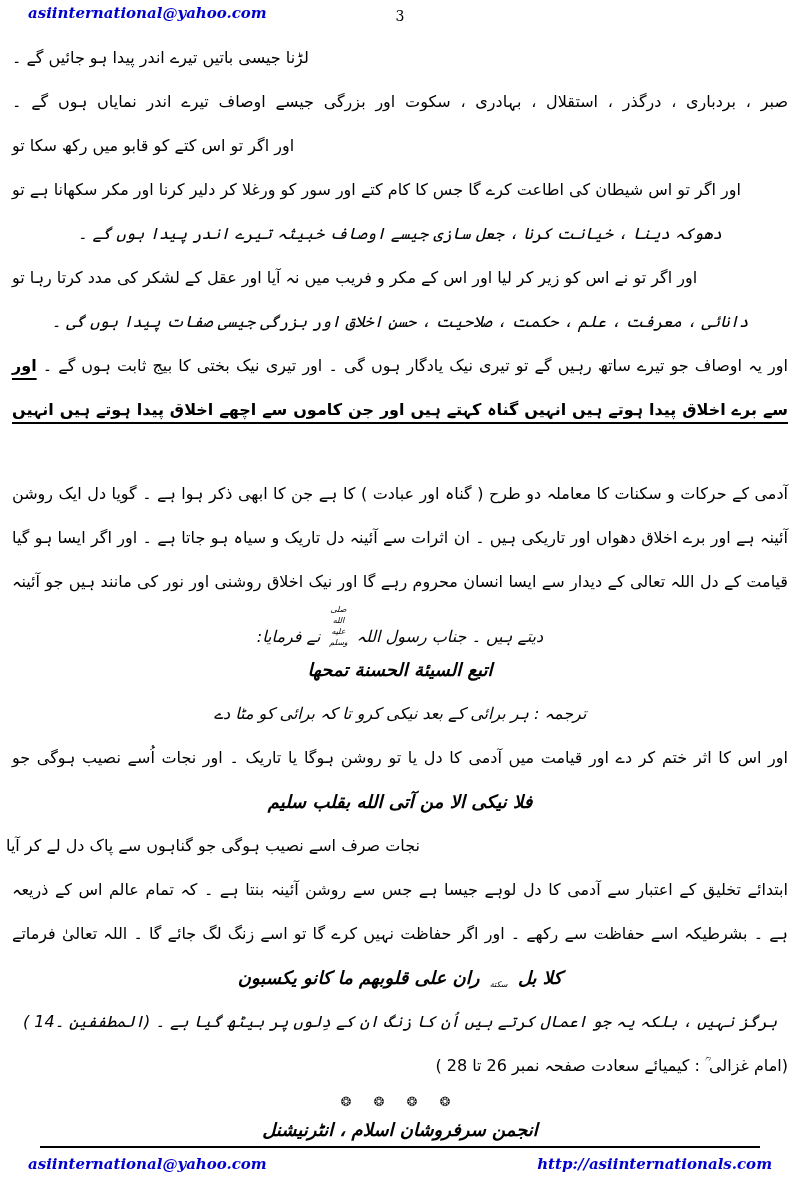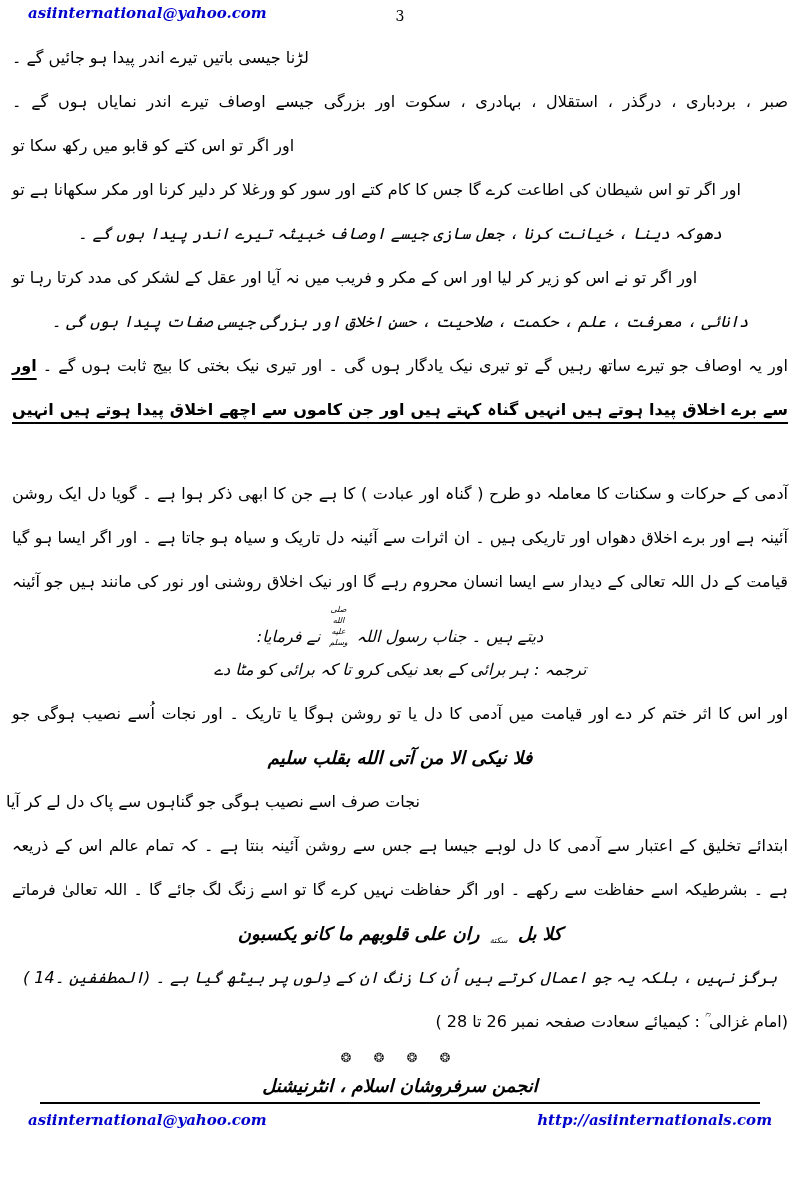--- a/index.html
+++ b/index.html
@@ -67,20 +67,21 @@
       <div class="line a-center s-u"><span class="whole">دھوکہ دینا ، خیانت کرنا ، جعل سازی جیسے اوصاف خبیثہ تیرے اندر پیدا ہوں گے ۔</span></div>
       <div class="line a-right s-u" style="padding-right: 15px;"><span class="whole">اور اگر تو نے اس کو زیر کر لیا اور اس کے مکر و فریب میں نہ آیا اور عقل کے لشکر کی مدد کرتا رہا تو</span></div>
       <div class="line a-center s-u"><span class="whole">دانائی ، معرفت ، علم ، حکمت ، صلاحیت ، حسنِ اخلاق اور بزرگی جیسی صفات پیدا ہوں گی ۔</span></div>
       <div class="line a-full s-u"><span class="whole">اور یہ اوصاف جو تیرے ساتھ رہیں گے تو تیری نیک یادگار ہوں گی ۔ اور تیری نیک بختی کا بیج ثابت ہوں گے ۔ </span><span class="whole em">اور جن کاموں</span></div>
       <div class="line a-full s-b"><span class="whole em">سے برے اخلاق پیدا ہوتے ہیں انہیں گناہ کہتے ہیں اور جن کاموں سے اچھے اخلاق پیدا ہوتے ہیں انہیں عبادت کہتے ہیں ۔</span></div>
       <div class="spacer"></div>
       <div class="line a-full s-u"><span class="whole">آدمی کے حرکات و سکنات کا معاملہ دو طرح ( گناہ اور عبادت ) کا ہے جن کا ابھی ذکر ہوا ہے ۔ گویا دل ایک روشن</span></div>
       <div class="line a-full s-u"><span class="whole">آئینہ ہے  اور برے اخلاق دھواں اور تاریکی ہیں ۔  ان اثرات سے آئینہ دل تاریک و سیاہ ہو جاتا ہے ۔ اور اگر ایسا ہو گیا تو</span></div>
       <div class="line a-full s-u"><span class="whole">قیامت کے دل اللہ تعالی کے دیدار سے ایسا انسان محروم رہے گا  اور نیک اخلاق روشنی اور نور کی مانند ہیں جو آئینہ قلب کو اجلا کر</span></div>
       <div class="line a-center s-u"><span class="whole">دیتے ہیں ۔ جناب رسول اللہ </span><span class="whole stack-small">صلى الله عليه وسلم</span><span class="whole"> نے فرمایا:</span></div>
+      <div class="line a-center s-a"><span class="whole">اتبع السيئة الحسنة تمحها</span></div>
       <div class="line a-center s-u"><span class="whole">ترجمہ :    ہر برائی کے بعد نیکی کرو تا کہ برائی کو مٹا دے</span></div>
       <div class="line a-full s-u"><span class="whole">اور اس کا اثر ختم کر دے اور قیامت میں آدمی کا دل یا تو روشن ہوگا  یا  تاریک ۔  اور نجات اُسے نصیب ہوگی جو روشن ہوگا ۔</span></div>
       <div class="line a-center s-a"><span class="whole">فلا نیکی الا من آتى الله بقلب سليم</span></div>
       <div class="line a-right s-u" style="padding-right: 70px; padding-left: 6px;"><span class="whole">نجات صرف اسے نصیب ہوگی جو گناہوں سے پاک دل لے کر آیا</span></div>
       <div class="line a-full s-u"><span class="whole">ابتدائے تخلیق کے اعتبار سے آدمی کا دل لوہے جیسا ہے جس سے روشن آئینہ بنتا ہے ۔ کہ تمام عالم اس کے ذریعہ دکھائی دیتا</span></div>
       <div class="line a-full s-u"><span class="whole">ہے ۔ بشرطیکہ اسے حفاظت سے رکھے ۔ اور اگر حفاظت نہیں کرے گا تو اسے زنگ لگ جائے گا ۔ اللہ تعالیٰ فرماتے ہیں :</span></div>
       <div class="line a-center s-a"><span class="whole">كلا بل </span><span class="whole stack-small">سكتة</span><span class="whole"> ران على قلوبهم ما كانو يكسبون</span></div>
       <div class="line a-center s-u"><span class="whole">ہرگز نہیں ،  بلکہ یہ جو اعمال کرتے ہیں اُن کا زنگ ان کے دِلوں پر بیٹھ گیا ہے ۔ (المطففین ۔14 )</span></div>
       <div class="line a-left s-u" style="padding-left: 25px;"><span class="whole">(امام غزالی ؒ :  کیمیائے سعادت  صفحہ نمبر 26 تا 28 )</span></div>
       <div class="line a-center s-orn compact"><span class="whole">❂ ❂ ❂ ❂</span></div>

